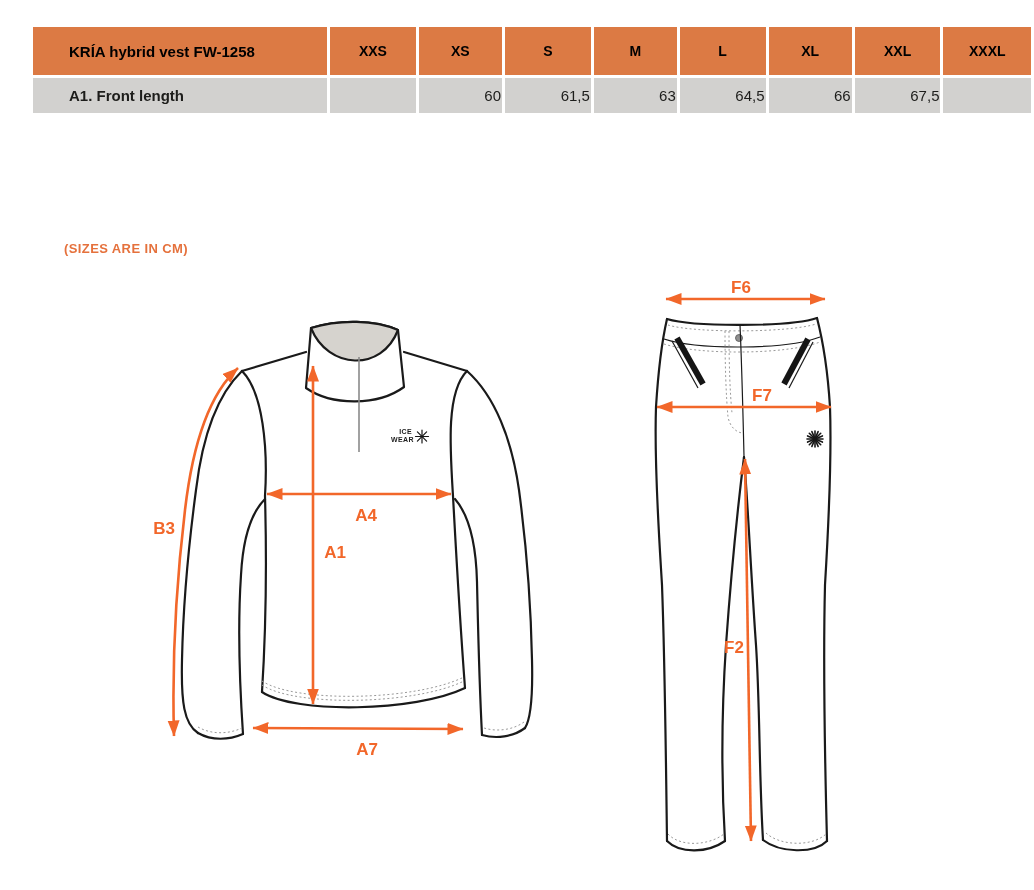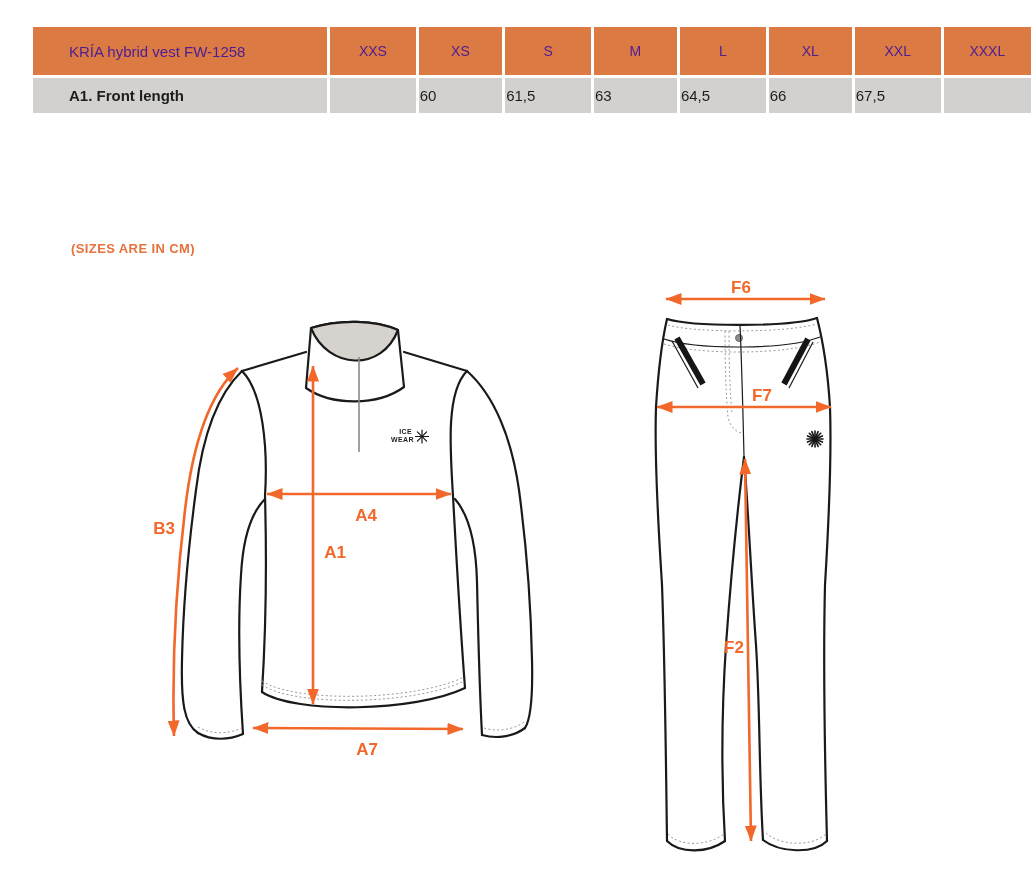--- a/index.html
+++ b/index.html
@@ -8,32 +8,32 @@
     font-family:"Liberation Sans",sans-serif;
   }
   .page{position:absolute;inset:0;}
 
   
   table.size-table{
     position:absolute;left:30px;top:24px;
     border-collapse:separate;border-spacing:3px;table-layout:fixed;
   }
   th,td{font-size:15px;color:#1d1d1b;font-weight:normal;}
-  .hdr{background:var(--header-bg);color:#4c1d95;font-weight:normal;height:46px;margin-top:24px;}
+  .hdr{background:var(--header-bg);color:#000000;font-weight:bold;height:46px;margin-top:24px;}
   .title-cell{width:320px;text-align:left;padding-left:36px;font-size:15px;}
   .size-hdr{width:100px;text-align:center;font-size:14px;}
   tbody td{height:33px;}
   .label-cell{text-align:left;padding-left:36px;font-weight:bold;}
-  .value-cell{text-align:left;}
+  .value-cell{text-align:right;}
   .row-dark td{background:var(--row-dark);}
   .row-light td{background:var(--row-light);}
 
   .caption{
     position:absolute;left:64px;top:241px;
-    color:var(--caption-orange);font-size:13px;font-weight:bold;letter-spacing:.4px;margin-left:7px;
+    color:var(--caption-orange);font-size:13px;font-weight:bold;letter-spacing:.4px;
   }
 
   
   svg.vest{position:absolute;left:130px;top:300px;}
   svg.pants{position:absolute;left:628px;top:275px;}
   .ol{fill:none;stroke:#1a1a1a;stroke-width:2.2;stroke-linecap:round;stroke-linejoin:round;}
   .ol2{fill:none;stroke:#1a1a1a;stroke-width:1.2;}
   .whitefill{fill:#ffffff;}
   .grayfill{fill:var(--collar-gray);}
   .st{fill:none;stroke:#9a9a9a;stroke-width:1;stroke-dasharray:2 2.4;}

